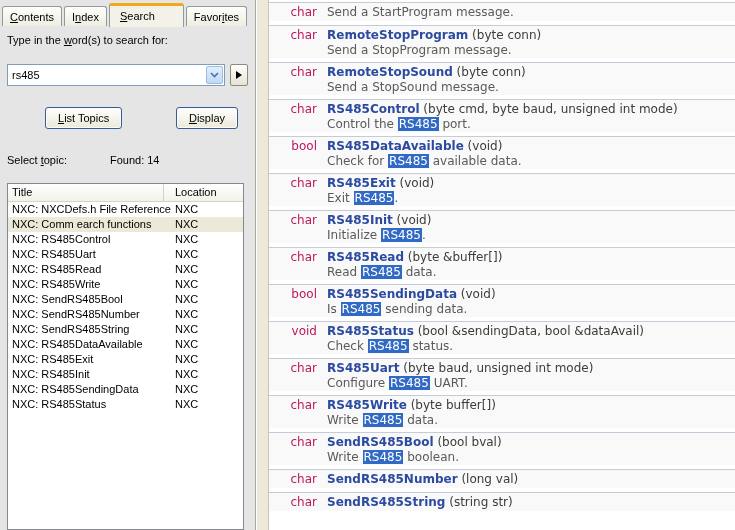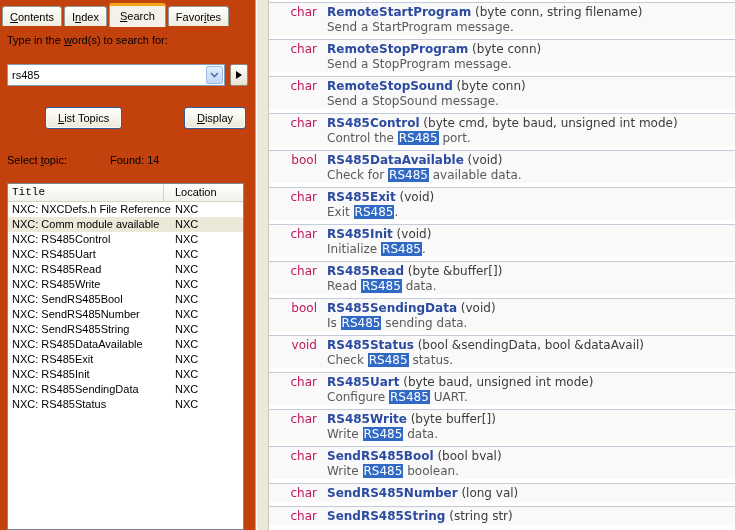--- a/index.html
+++ b/index.html
@@ -3,35 +3,35 @@
 <meta charset="utf-8">
 <style>
   * { box-sizing: border-box; margin: 0; padding: 0; }
   html, body { width: 735px; height: 530px; overflow: hidden; }
   body { font-family: "Liberation Sans", sans-serif; background: #fff; }
   .app { display: flex; width: 735px; height: 530px; }
 
   
   .left-pane {
     width: 256px; min-width: 256px; height: 530px;
-    background: #c2410c;
+    background: #e5e5e5;
     display: flex; flex-direction: column;
     border-right: 1px solid #ACA899;
   }
   .tabs { display: flex; align-items: flex-end; padding: 2px 0 0 2px; height: 26px; }
   .tab {
     font-size: 11px; color: #000; padding: 4px 7px 3px 7px; margin-right: 2px;
     background: linear-gradient(#FEFEFB, #EFEDE0);
     border: 1px solid #919B9C; border-bottom: none;
     border-radius: 3px 3px 0 0; cursor: default; white-space: nowrap;
   }
   .tab.active {
     background: #F4F2E8;
     border-top: 3px solid #F2A71D;
-    padding: 4px 10px 5px 10px; margin-bottom: -1px; position: relative; z-index: 2;
+    padding: 4px 28px 5px 10px; margin-bottom: -1px; position: relative; z-index: 2;
   }
   .search-body { padding: 8px 7px 0 7px; display: flex; flex-direction: column; flex: 1; min-height: 0; gap: 12px; }
   .search-label { font-size: 11px; color: #000; margin-bottom: 6px; }
   u { text-decoration: underline; }
 
   .combo-row { display: flex; align-items: center; gap: 5px; }
   .combo {
     flex: 1; display: flex; height: 22px;
     border: 1px solid #7F9DB9; background: #fff;
   }
@@ -53,34 +53,34 @@
   .tri-right { width: 0; height: 0; border-top: 4px solid transparent; border-bottom: 4px solid transparent; border-left: 6px solid #000; }
 
   .btn-row { display: flex; margin-top: 9px; padding: 0 0 0 38px; }
   .xp-btn {
     height: 22px; padding: 0 12px; font-size: 11px; color: #000;
     font-family: "Liberation Sans", sans-serif;
     background: linear-gradient(#FFFFFF, #ECE9D8);
     border: 1px solid #365D9A; border-radius: 3px; cursor: pointer;
     box-shadow: inset 0 0 0 1px #FCFBF8;
   }
-  .xp-btn.display { margin-left: auto; margin-right: 2px; }
+  .xp-btn.display { margin-left: auto; margin-right: 10px; }
 
   .topic-row { display: flex; font-size: 11px; margin-top: 13px; margin-bottom: 5px; }
   .topic-row .found { margin-left: 43px; }
 
   .listbox {
     flex: 1; min-height: 0; background: #fff;
     border: 1px solid #828790; margin-right: 4px;
     display: flex; flex-direction: column; overflow: hidden;
   }
   .listheader { display: flex; height: 18px; font-size: 11px; flex: none;
     background: linear-gradient(#FFFFFF, #F2F1E9); border-bottom: 1px solid #D5D2C8; }
   .listheader .hcell { padding: 2px 4px; cursor: pointer; }
-  .listheader .h-title { flex: 1; border-right: 1px solid #D5D2C8; font-family: Liberation Mono, monospace; }
+  .listheader .h-title { flex: 1; border-right: 1px solid #D5D2C8; }
   .listheader .h-loc { width: 72px; margin-left: 7px; }
   .listrows { flex: 1; overflow: hidden; }
   .lrow { display: flex; font-size: 11px; height: 15px; line-height: 15px; cursor: default; white-space: nowrap; }
   .lrow .c-title { flex: 1; padding-left: 4px; overflow: hidden; }
   .lrow .c-loc { width: 72px; padding-left: 4px; }
   .lrow.selected { background: #ECE9D8; }
 
   
   .splitter {
     width: 13px; background: #ECE9D8; cursor: col-resize;
@@ -148,21 +148,21 @@
         <div class="listheader">
           <div class="hcell h-title">Title</div>
           <div class="hcell h-loc">Location</div>
         </div>
         <div class="listrows">
             <div class="lrow">
               <span class="c-title">NXC: NXCDefs.h File Reference</span>
               <span class="c-loc">NXC</span>
             </div>
             <div class="lrow selected">
-              <span class="c-title">NXC: Comm module available</span>
+              <span class="c-title">NXC: Comm earch functions</span>
               <span class="c-loc">NXC</span>
             </div>
             <div class="lrow">
               <span class="c-title">NXC: RS485Control</span>
               <span class="c-loc">NXC</span>
             </div>
             <div class="lrow">
               <span class="c-title">NXC: RS485Uart</span>
               <span class="c-loc">NXC</span>
             </div>
@@ -210,21 +210,20 @@
       </div>
     </div>
   </div>
 
   <div class="splitter"></div>
 
   <div class="right-pane">
     <div>
         <div class="mrow">
           <div class="mtype">char</div>
-          <div class="mtitle"><a class="mname">RemoteStartProgram</a><span class="margs"> (byte conn, string filename)</span></div>
           <div class="mdesc">Send a StartProgram message.</div>
         </div>
         <div class="mrow">
           <div class="mtype">char</div>
           <div class="mtitle"><a class="mname">RemoteStopProgram</a><span class="margs"> (byte conn)</span></div>
           <div class="mdesc">Send a StopProgram message.</div>
         </div>
         <div class="mrow">
           <div class="mtype">char</div>
           <div class="mtitle"><a class="mname">RemoteStopSound</a><span class="margs"> (byte conn)</span></div>

